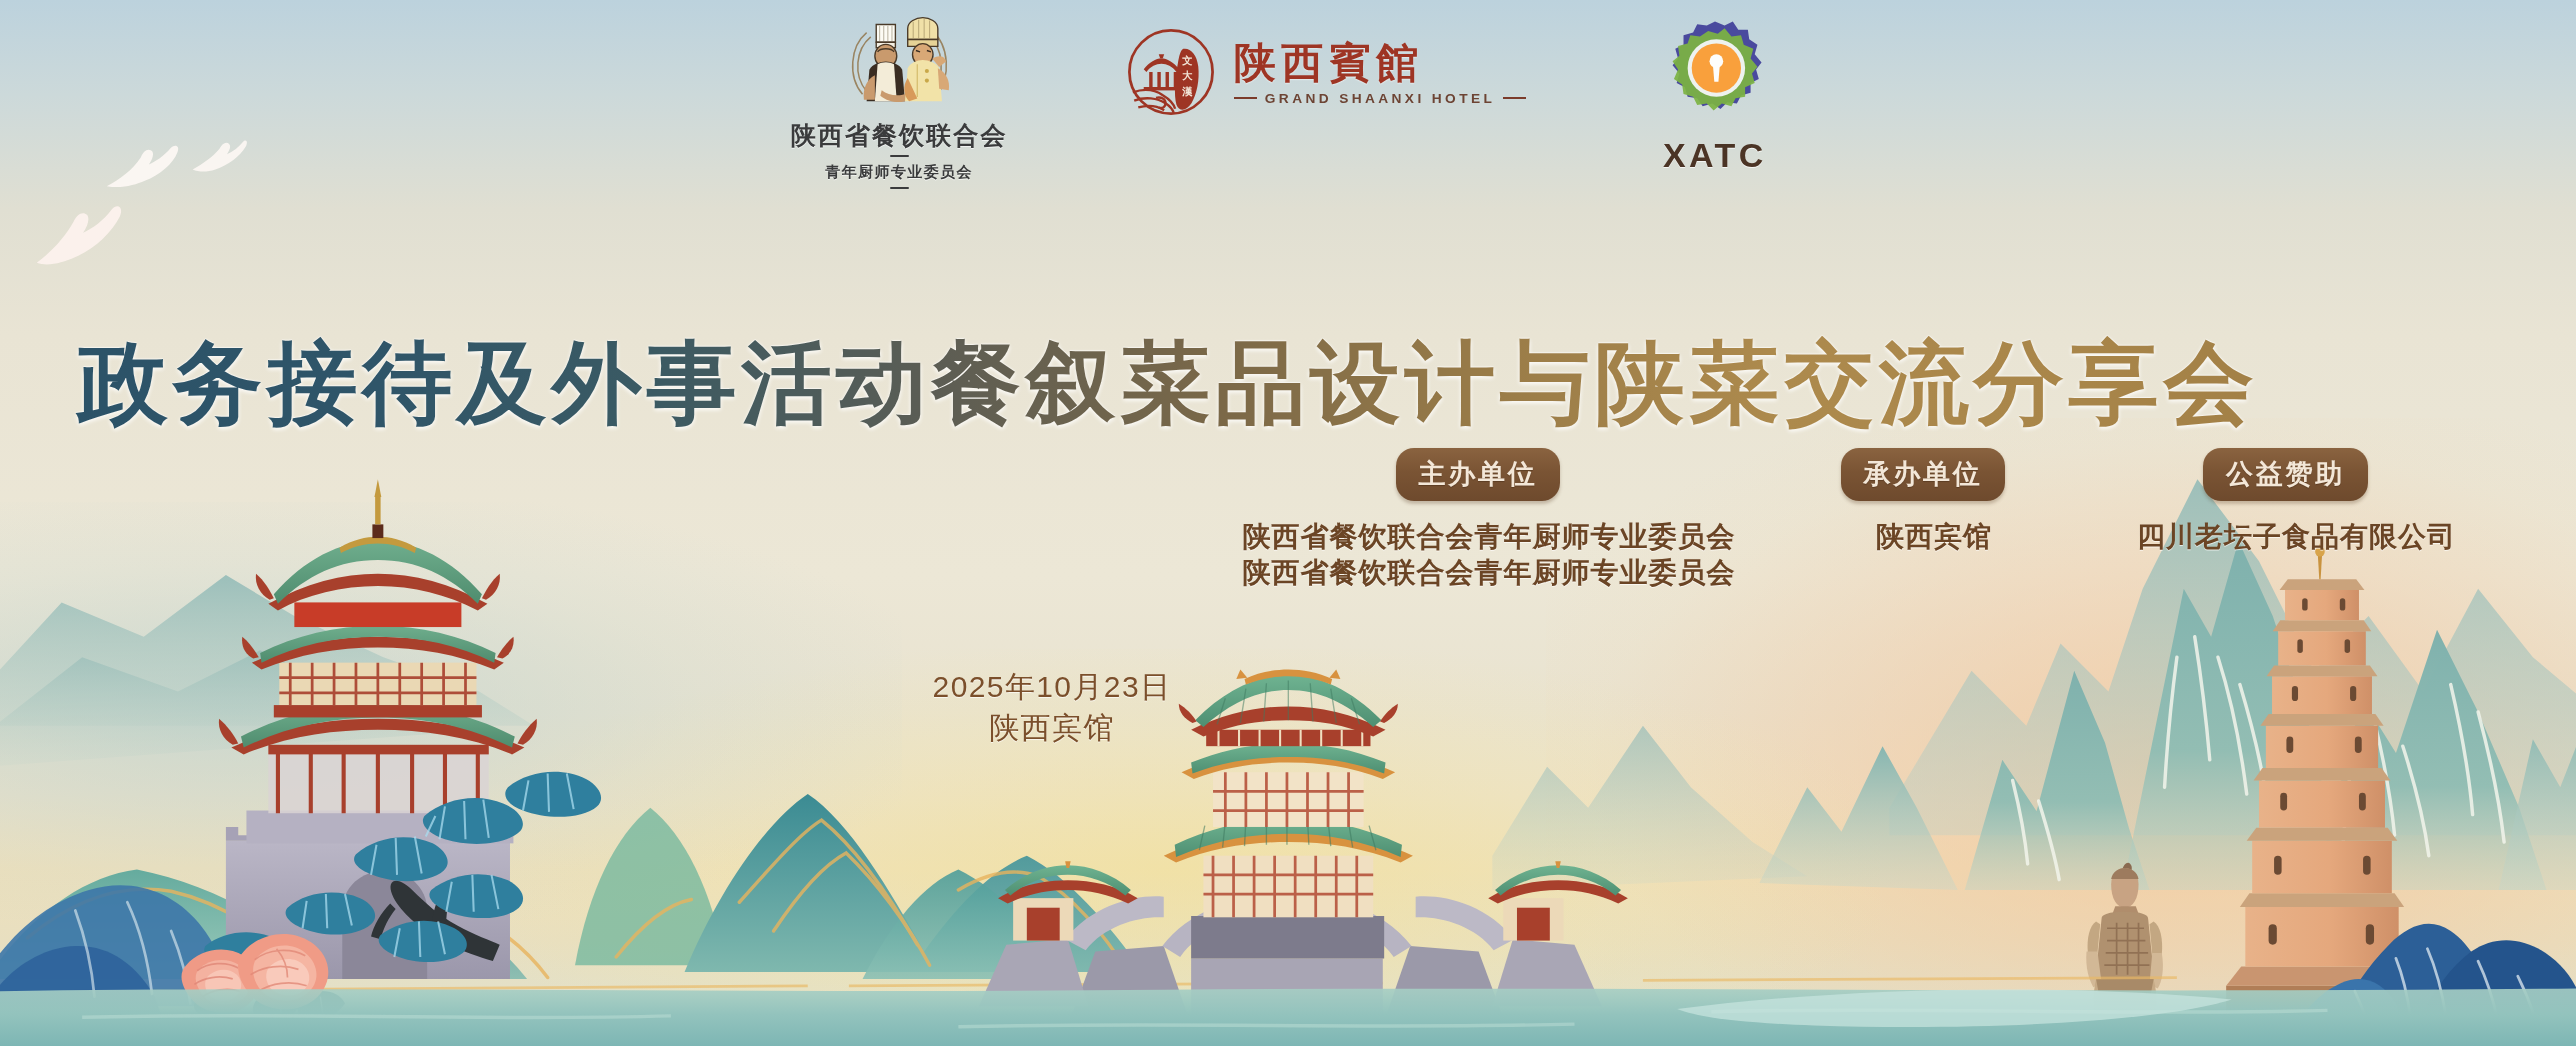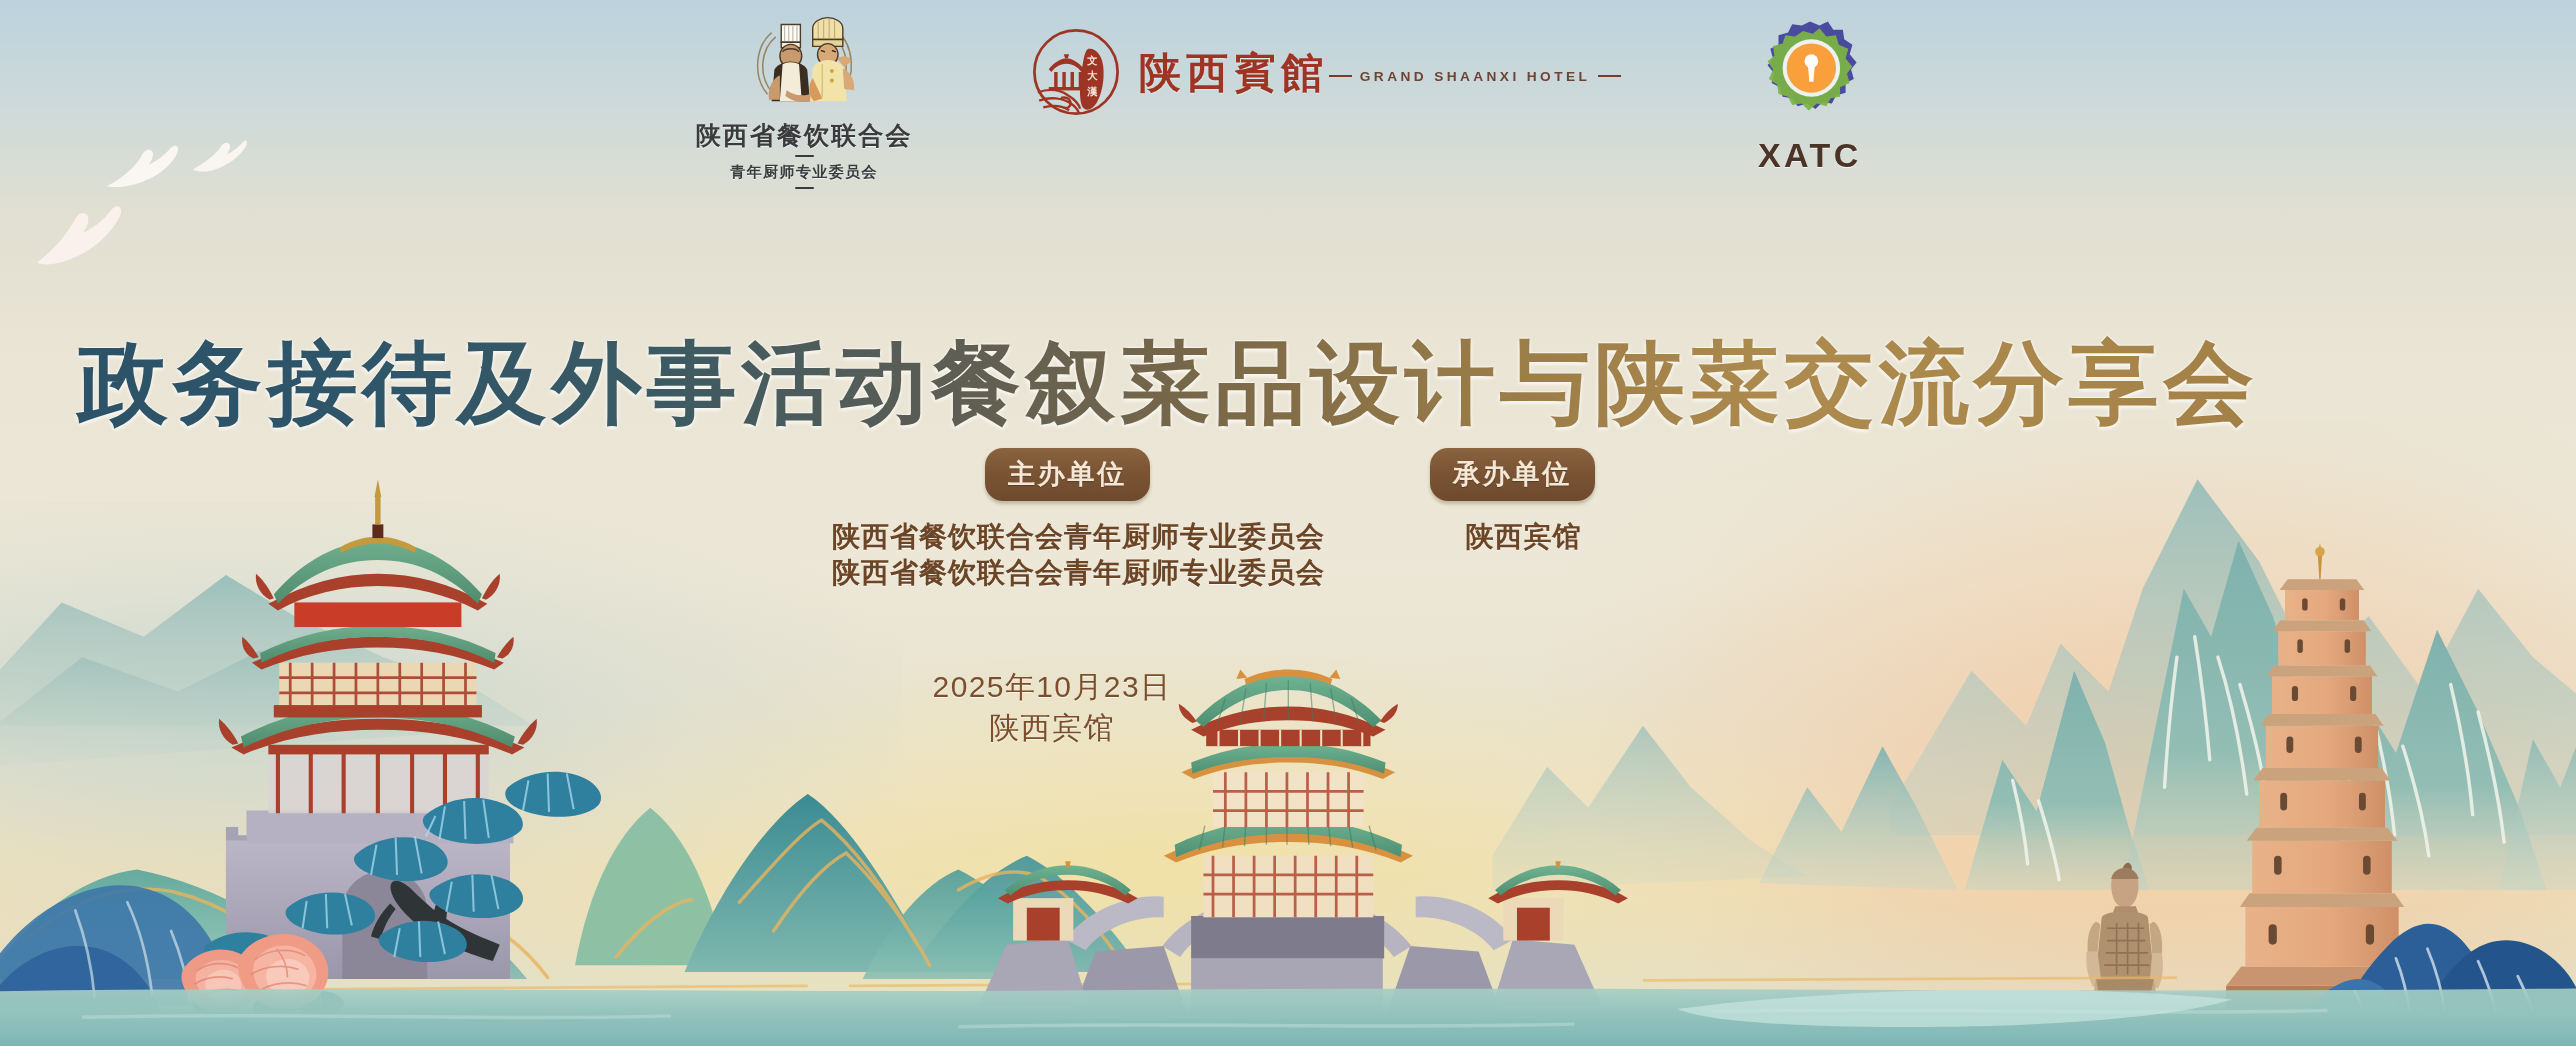--- a/index.html
+++ b/index.html
@@ -62,21 +62,21 @@
   }
   .logo1-sub{
     font-size:15px;font-weight:bold;color:#3a3b3c;letter-spacing:1.4px;margin-top:3.4px;
     display:flex;align-items:center;gap:5.5px;
     text-shadow:0 0.7px 0 rgba(255,255,255,.65);
     flex-direction:column;
   }
   .logo1-sub .dash{display:inline-block;width:19px;height:2.1px;background:#3a3b3c;border-radius:1.4px;}
 
   .logo2{flex-direction:row;align-items:center;gap:18px;margin-top:15px;}
-  .logo2-text{display:flex;align-items:center;}
+  .logo2-text{display:flex;flex-direction:column;align-items:flex-start;}
   .logo2-cn{
     font-family:"DejaVu Serif","Liberation Serif",serif;
     font-size:42px;font-weight:bold;color:#9e3524;letter-spacing:5.5px;
     line-height:1.05;
     text-shadow:0 1.4px 1.4px rgba(255,255,255,.5);
   }
   .logo2-en{
     font-size:13.7px;font-weight:bold;color:#6d4434;letter-spacing:3.4px;margin-top:6.2px;
     display:flex;align-items:center;gap:8.2px;
   }
@@ -97,21 +97,21 @@
     background:linear-gradient(90deg,
       #2b5268 0%,#2f5569 16%,#3b5a63 28%,#5c5d54 40%,
       #7a6848 52%,#9a7c48 64%,#ad8a4d 76%,#a9864a 88%,#a07e45 100%);
     -webkit-background-clip:text;background-clip:text;color:transparent;
     filter:drop-shadow(0 2.1px 2.1px rgba(255,255,255,.75)) drop-shadow(0 -0.7px 0.7px rgba(255,255,255,.5));
   }
 
   
   .orgrow{
     position:absolute;left:0;top:448px;width:2477px;
-    display:flex;justify-content:center;align-items:flex-start;
+    display:flex;justify-content:flex-end;align-items:flex-start;
   }
   .org{display:flex;flex-direction:column;align-items:center;}
   .org.o1{width:548px;}
   .org.o2{width:342px;}
   .org.o3{width:383px;}
   .pill{
     background:linear-gradient(180deg,#8a6340 0%,#7a5434 45%,#6e4a2d 100%);
     color:#f3e7d8;border-radius:18px;
     padding:7.5px 23px 9px;
     font-size:27px;font-weight:bold;letter-spacing:2.7px;
@@ -713,20 +713,26 @@
       </div>
     </div>
 
     <div class="org o2">
       <div class="pill">承办单位</div>
       <div class="org-lines">
         <div>陕西宾馆</div>
       </div>
     </div>
 
+    <div class="org o3">
+      <div class="pill">公益赞助</div>
+      <div class="org-lines">
+        <div>四川老坛子食品有限公司</div>
+      </div>
+    </div>
   </div>
 
   <div class="datevenue">
     <div>2025年10月23日</div>
     <div>陕西宾馆</div>
   </div>
 
 </div>
 
 

